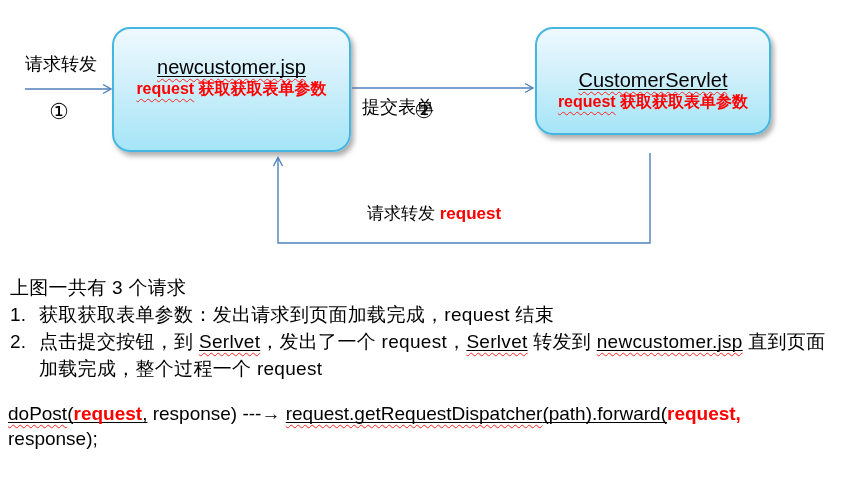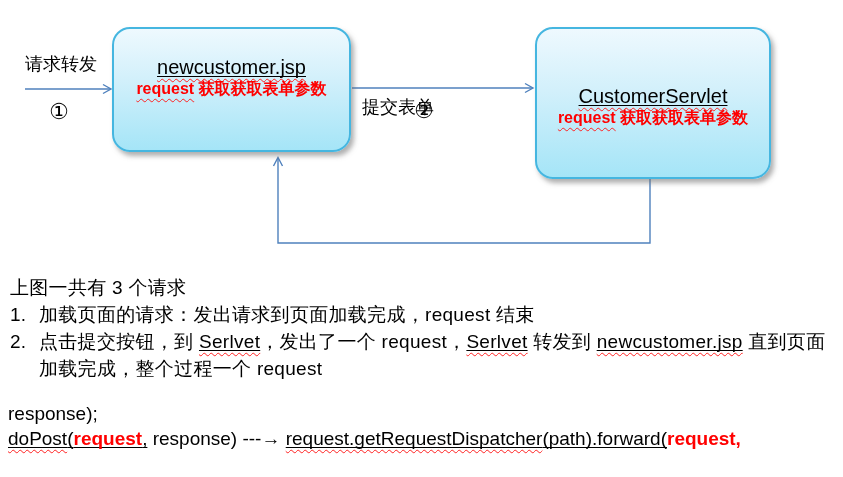--- a/index.html
+++ b/index.html
@@ -11,21 +11,21 @@
 
   
   .flow-box{
     position:absolute;box-sizing:border-box;
     border:2px solid #45b6e0;border-radius:18px;
     background:linear-gradient(180deg,#eef9fe 0%,#d2f0fb 42%,#a5e5f7 100%);
     box-shadow:3px 4px 5px rgba(110,110,110,.55);
     text-align:center;
   }
   .box-jsp{left:112px;top:27px;width:239px;height:125px;padding-top:27px;}
-  .box-servlet{left:535px;top:27px;width:236px;height:152px;padding-top:56px;}
+  .box-servlet{left:535px;top:27px;width:236px;height:108px;padding-top:40px;}
   .box-title{font-size:20px;line-height:22px;color:#000;}
   .box-subtitle{font-size:16px;line-height:19px;color:#ff0000;font-weight:bold;margin-top:1px;}
 
   
   .edge-label{position:absolute;font-size:18px;white-space:nowrap;}
   .lbl-load{left:25px;top:52px;}
   .lbl-submit{left:362px;top:55px;margin-top:40px;}
   .lbl-forward{left:367px;top:202px;font-size:17px;}
   .step-num{position:absolute;font-family:"DejaVu Sans",sans-serif;font-size:22px;line-height:22px;}
   .num-1{left:49px;top:101px;}
@@ -70,31 +70,32 @@
     <div class="box-title"><span class="u"><span class="wav">CustomerServlet</span></span></div>
     <div class="box-subtitle"><span class="wav">request</span> 获取获取表单参数</div>
   </div>
 
   <div class="edge-label lbl-load">请求转发</div>
   <div class="step-num num-1">①</div>
 
   <div class="edge-label lbl-submit">提交表单</div>
   <div class="step-num num-2">②</div>
 
+  <div class="edge-label lbl-forward">请求转发 <span class="red">request</span></div>
 
   <div class="notes">
     <div>上图一共有 3 个请求</div>
     <div class="note-item">
       <span class="note-num">1.</span>
-      <span class="note-body">加载页面的请求：发出请求到页面加载完成，request 结束</span>
+      <span class="note-body">获取获取表单参数：发出请求到页面加载完成，request 结束</span>
     </div>
     <div class="note-item">
       <span class="note-num">2.</span>
       <span class="note-body">点击提交按钮，到 <span class="u"><span class="wav">Serlvet</span></span>，发出了一个 request，<span class="u"><span class="wav">Serlvet</span></span> 转发到 <span class="u"><span class="wav">newcustomer.jsp</span></span> 直到页面加载完成，整个过程一个 request</span>
     </div>
   </div>
 
   <div class="code-block">
+    <div><span class="u"><span class="wav">doPost</span></span><span class="u">(</span><span class="u"><span class="red">request</span></span><span class="u">,</span> response) ---→ <span class="u"><span class="wav">request.getRequestDispatcher</span></span><span class="u">(path).forward(</span><span class="red">request,</span></div>
     <div>response);</div>
-    <div><span class="u"><span class="wav">doPost</span></span><span class="u">(</span><span class="u"><span class="red">request</span></span><span class="u">,</span> response) ---→ <span class="u"><span class="wav">request.getRequestDispatcher</span></span><span class="u">(path).forward(</span><span class="red">request,</span></div>
   </div>
 
 </div>
 
 </body></html>

